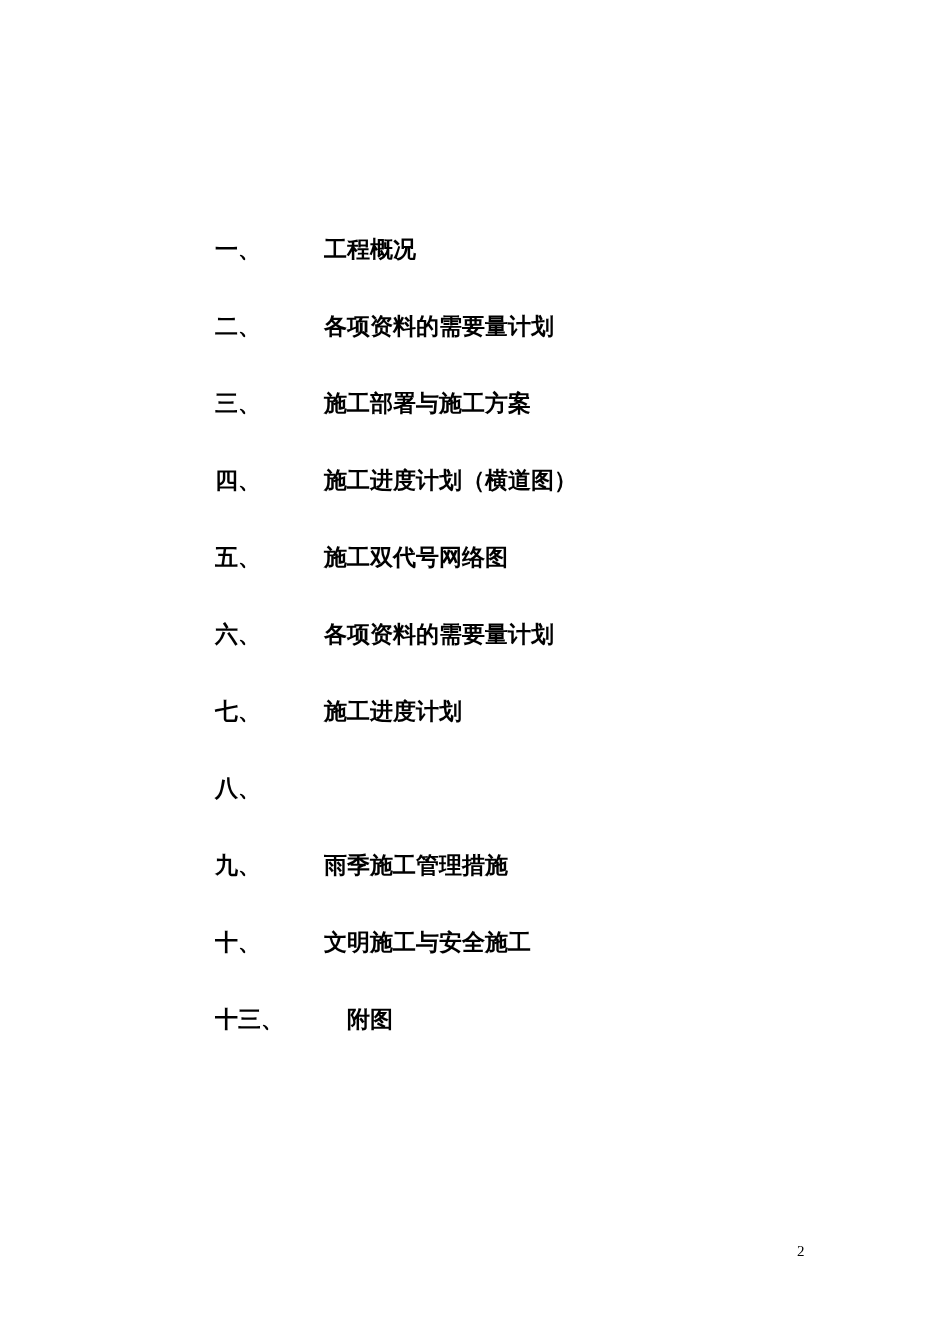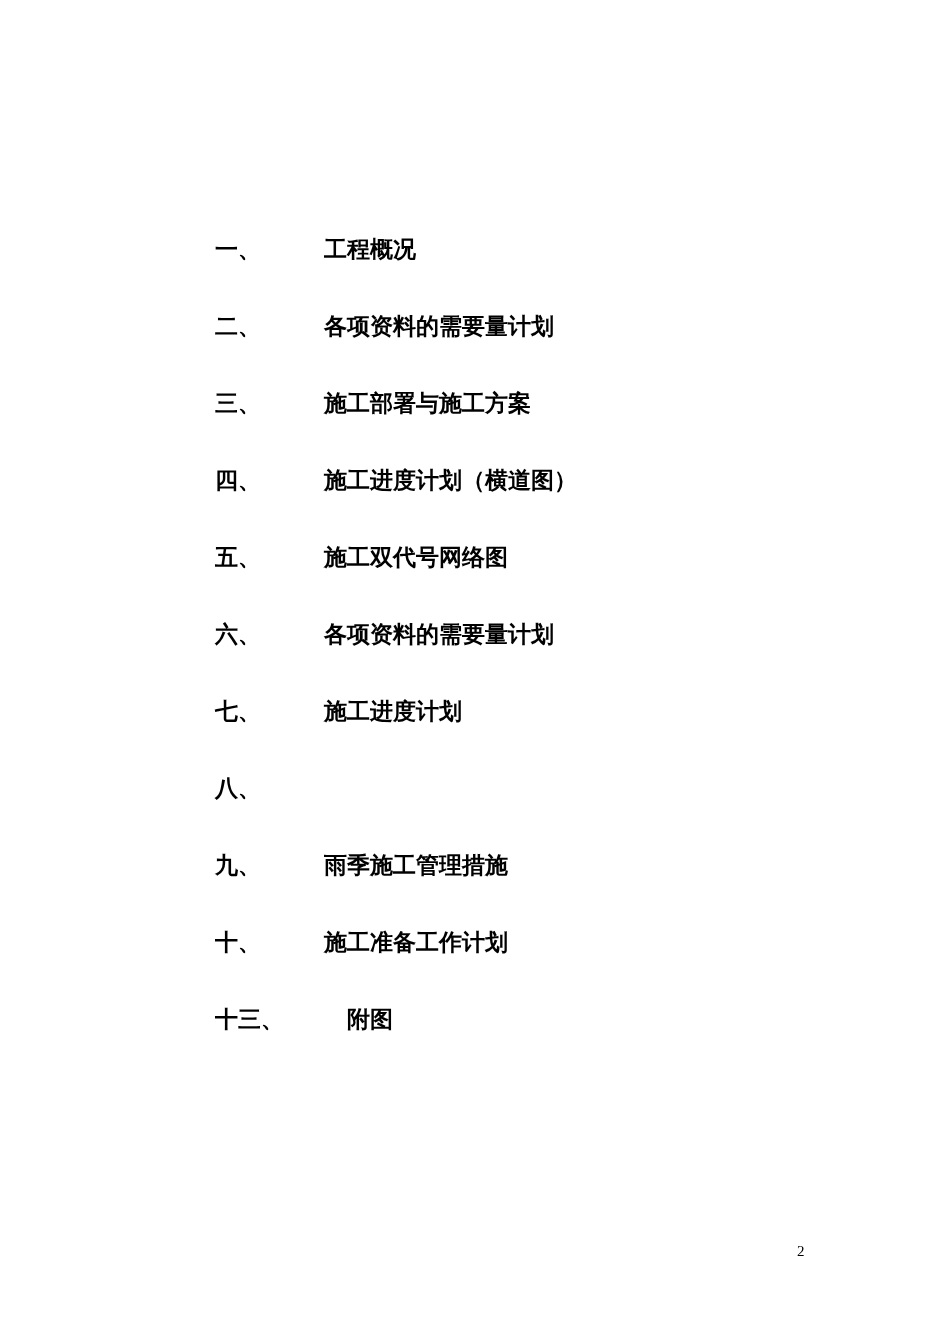--- a/index.html
+++ b/index.html
@@ -97,21 +97,21 @@
       <span class="toc-num">八、</span>
     </div>
 
     <div class="toc-row">
       <span class="toc-num">九、</span>
       <span class="toc-title">雨季施工管理措施</span>
     </div>
 
     <div class="toc-row">
       <span class="toc-num">十、</span>
-      <span class="toc-title">施工准备工作计划</span>
+      <span class="toc-title">文明施工与安全施工</span>
     </div>
 
 
 
     <div class="toc-row">
       <span class="toc-num">十三、</span>
       <span class="toc-title">附图</span>
     </div>
 
   </div>

